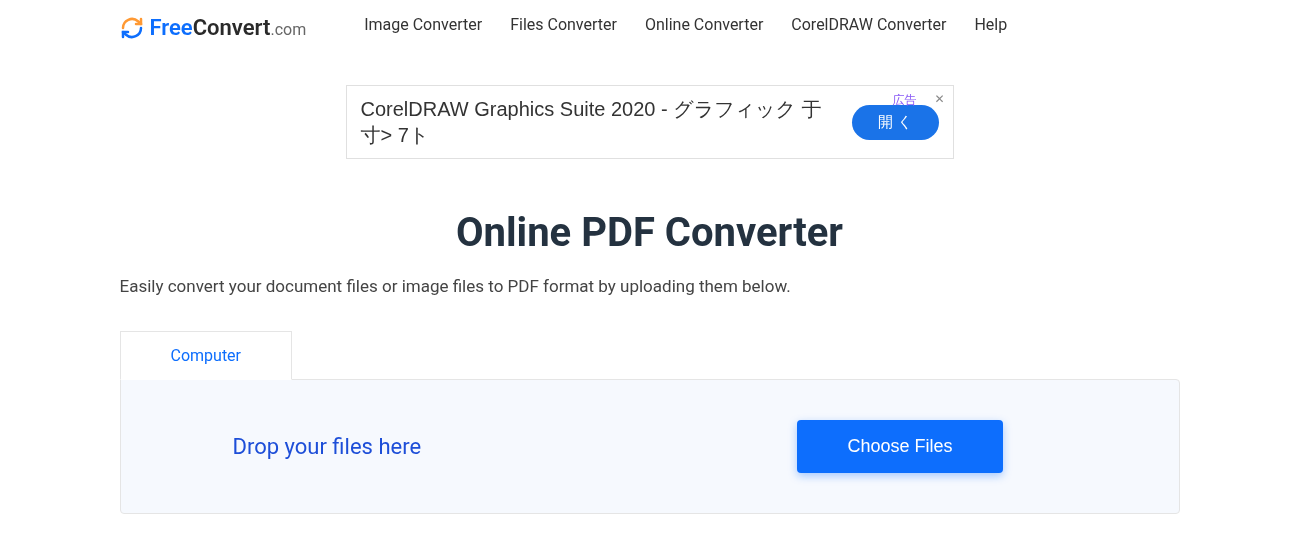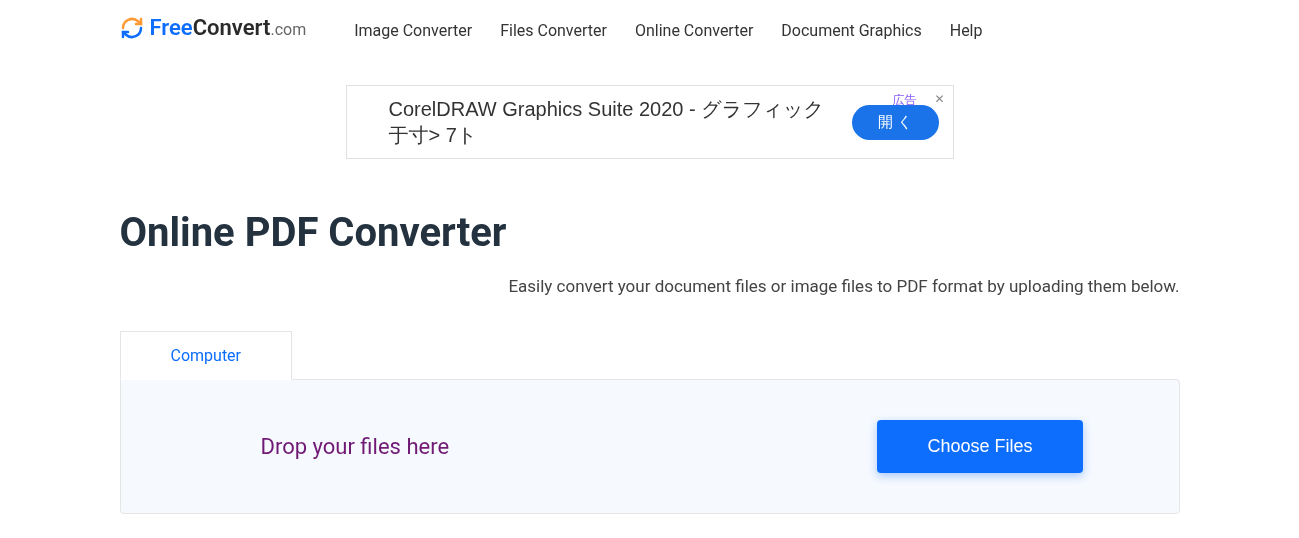--- a/index.html
+++ b/index.html
@@ -12,23 +12,23 @@
       background: #fff;
       color: #333;
     }
     .container {
       max-width: 1100px;
       margin: 0 auto;
       padding: 0 20px;
     }
     .header {
       display: flex;
-      align-items: flex-end;
+      align-items: flex-start;
       padding: 15px 0;
-      gap: 32px;
+      gap: 20px;
     }
     .logo {
       display: flex;
       align-items: center;
       gap: 6px;
       cursor: pointer;
     }
     .logo-icon {
       width: 24px;
       height: 24px;
@@ -45,21 +45,21 @@
       color: #0d6efd;
     }
     .logo-text .com {
       font-size: 16px;
       font-weight: 400;
       color: #666;
     }
     .nav {
       display: flex;
       gap: 28px;
-      margin-left: 16px;
+      margin-left: 38px;
     }
     .nav-item {
       font-size: 16px;
       color: #333;
       cursor: pointer;
     }
     .ad-box {
       width: 608px;
       margin: 30px auto 0;
       border: 1px solid #e0e0e0;
@@ -79,21 +79,20 @@
       right: 36px;
       font-size: 12px;
       color: #8b5cf6;
       cursor: pointer;
     }
     .ad-content {
       display: flex;
       align-items: center;
       justify-content: flex-start;
       gap: 20px;
-      margin-left: 28px;
     }
     .ad-text-block {
       flex: 1;
     }
     .ad-title {
       font-size: 20px;
       color: #333;
       font-weight: 400;
       line-height: 1.3;
       font-family: "Meiryo", "Hiragino Sans", sans-serif;
@@ -112,27 +111,28 @@
       border-radius: 20px;
       padding: 8px 26px;
       font-size: 15px;
       cursor: pointer;
       display: flex;
       align-items: center;
       gap: 6px;
       font-family: "Meiryo", "Hiragino Sans", sans-serif;
     }
     .page-title {
+      text-align: center;
       font-size: 40px;
       font-weight: 700;
       color: #243240;
       margin-top: 50px;
     }
     .page-subtitle {
-      text-align: right;
+      text-align: left;
       font-size: 17px;
       color: #444;
       margin-top: 20px;
     }
     .tabs {
       display: flex;
       margin-top: 35px;
     }
     .tab {
       padding: 14px 50px;
@@ -156,33 +156,33 @@
       background: #f6f9fe;
       border-radius: 0 4px 4px 4px;
       padding: 40px 60px;
       display: flex;
       align-items: center;
       justify-content: space-between;
       margin-top: -1px;
     }
     .dropzone-text {
       font-size: 22px;
-      color: #701a75;
-      margin-left: 80px;
+      color: #1d4ed8;
+      margin-left: 52px;
     }
     .choose-btn {
       background: #0d6efd;
       color: #fff;
       border: none;
       border-radius: 4px;
       padding: 16px 50px;
       font-size: 18px;
       cursor: pointer;
       box-shadow: 0 3px 8px rgba(13,110,253,0.35);
-      margin-right: 36px;
+      margin-right: 116px;
     }
   </style>
 </head>
 <body>
 
 <div class="container">
   <div class="header">
     <div class="logo">
       <span class="logo-icon">
         <svg viewBox="0 0 24 24" width="24" height="24" fill="none" stroke="#0d6efd" stroke-width="2.5" stroke-linecap="round">
@@ -193,21 +193,21 @@
         </svg>
       </span>
       <span class="logo-text">
         <span class="free">Free</span><span>Convert</span><span class="com">.com</span>
       </span>
     </div>
     <div class="nav">
       <div class="nav-item">Image Converter</div>
       <div class="nav-item">Files Converter</div>
       <div class="nav-item">Online Converter</div>
-      <div class="nav-item">Document Graphics</div>
+      <div class="nav-item">CorelDRAW Converter</div>
       <div class="nav-item">Help</div>
     </div>
   </div>
 
   <div class="ad-box">
     <span class="ad-close">広告</span>
     <span class="ad-label">✕</span>
     <div class="ad-content">
       <div class="ad-text-block">
         <div class="ad-title">CorelDRAW Graphics Suite 2020 - グラフィック 于寸&gt; 7ト</div>

